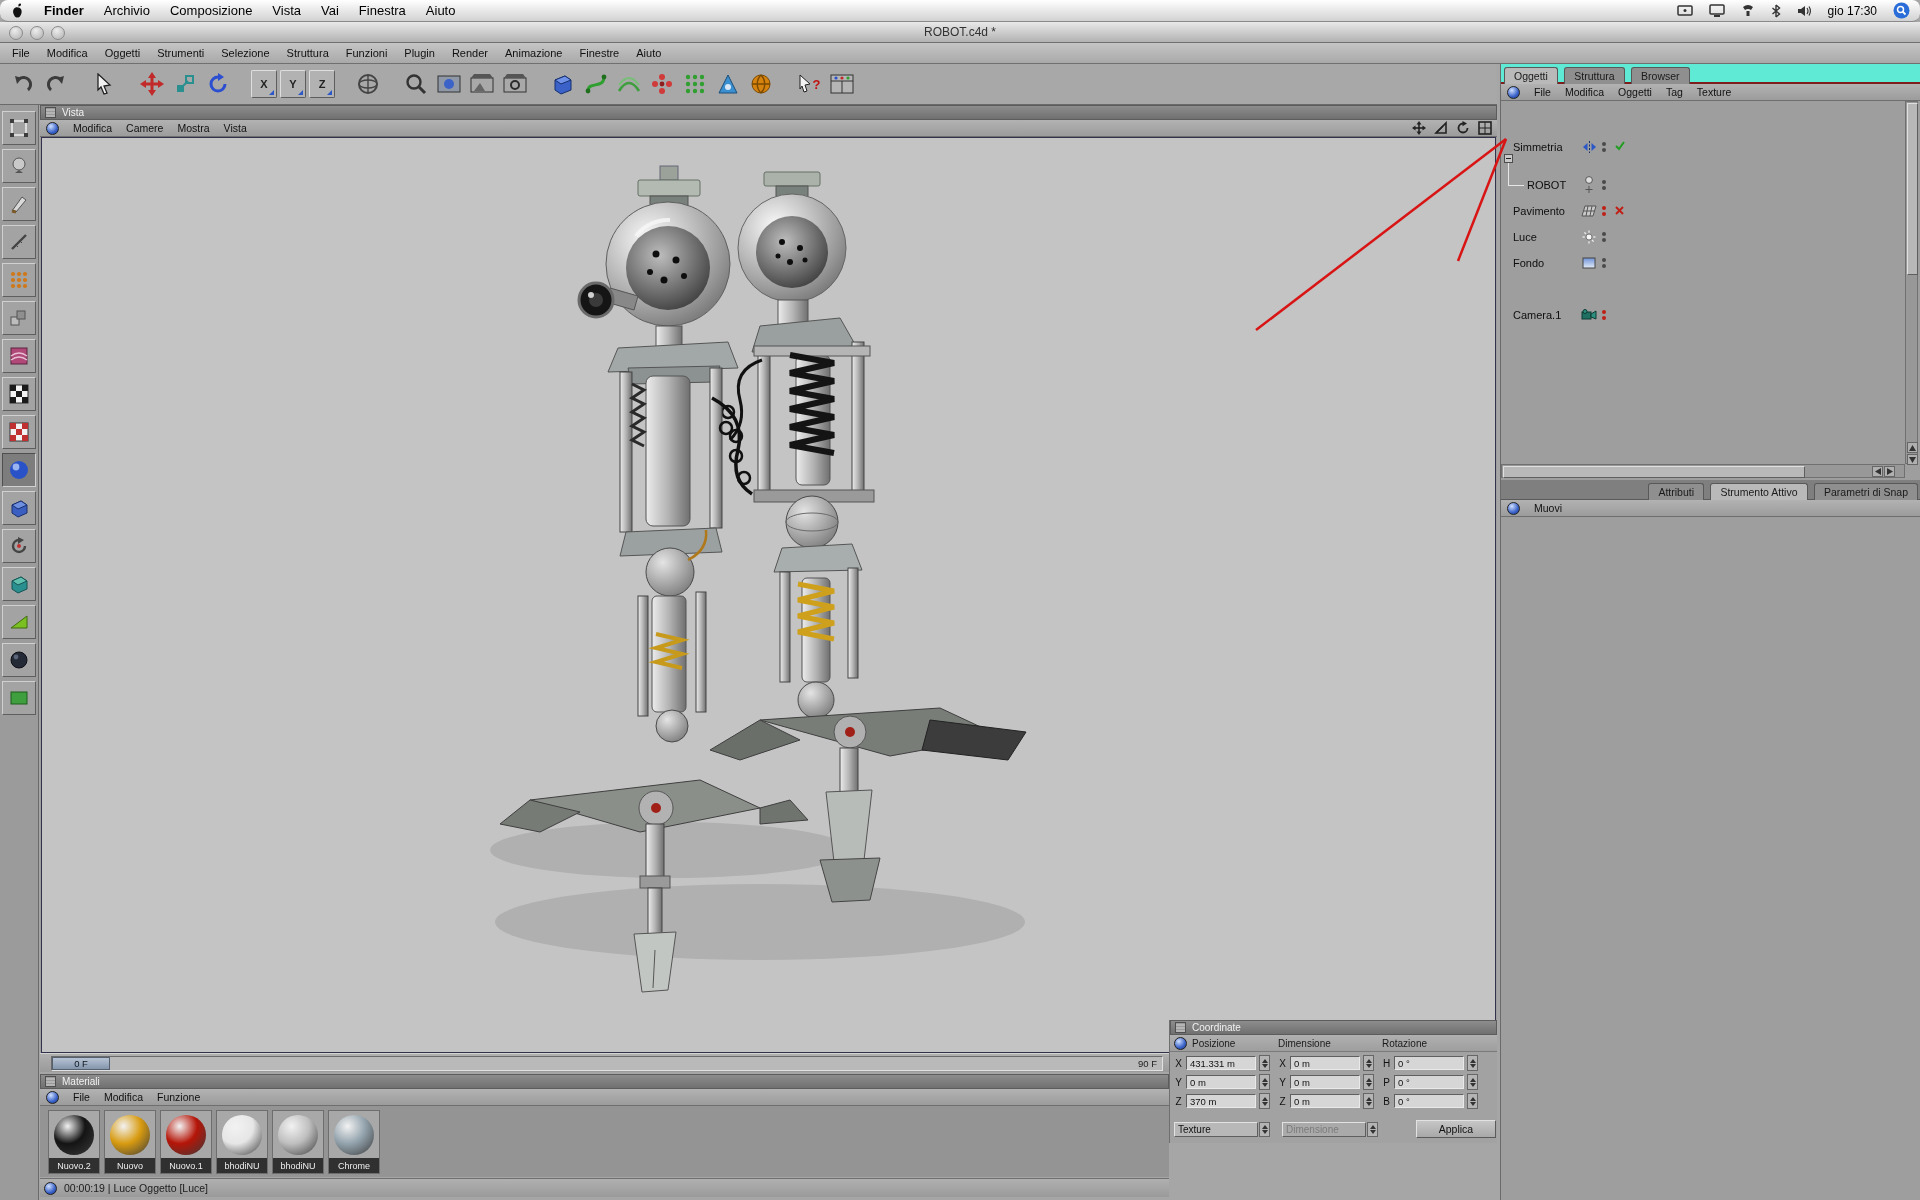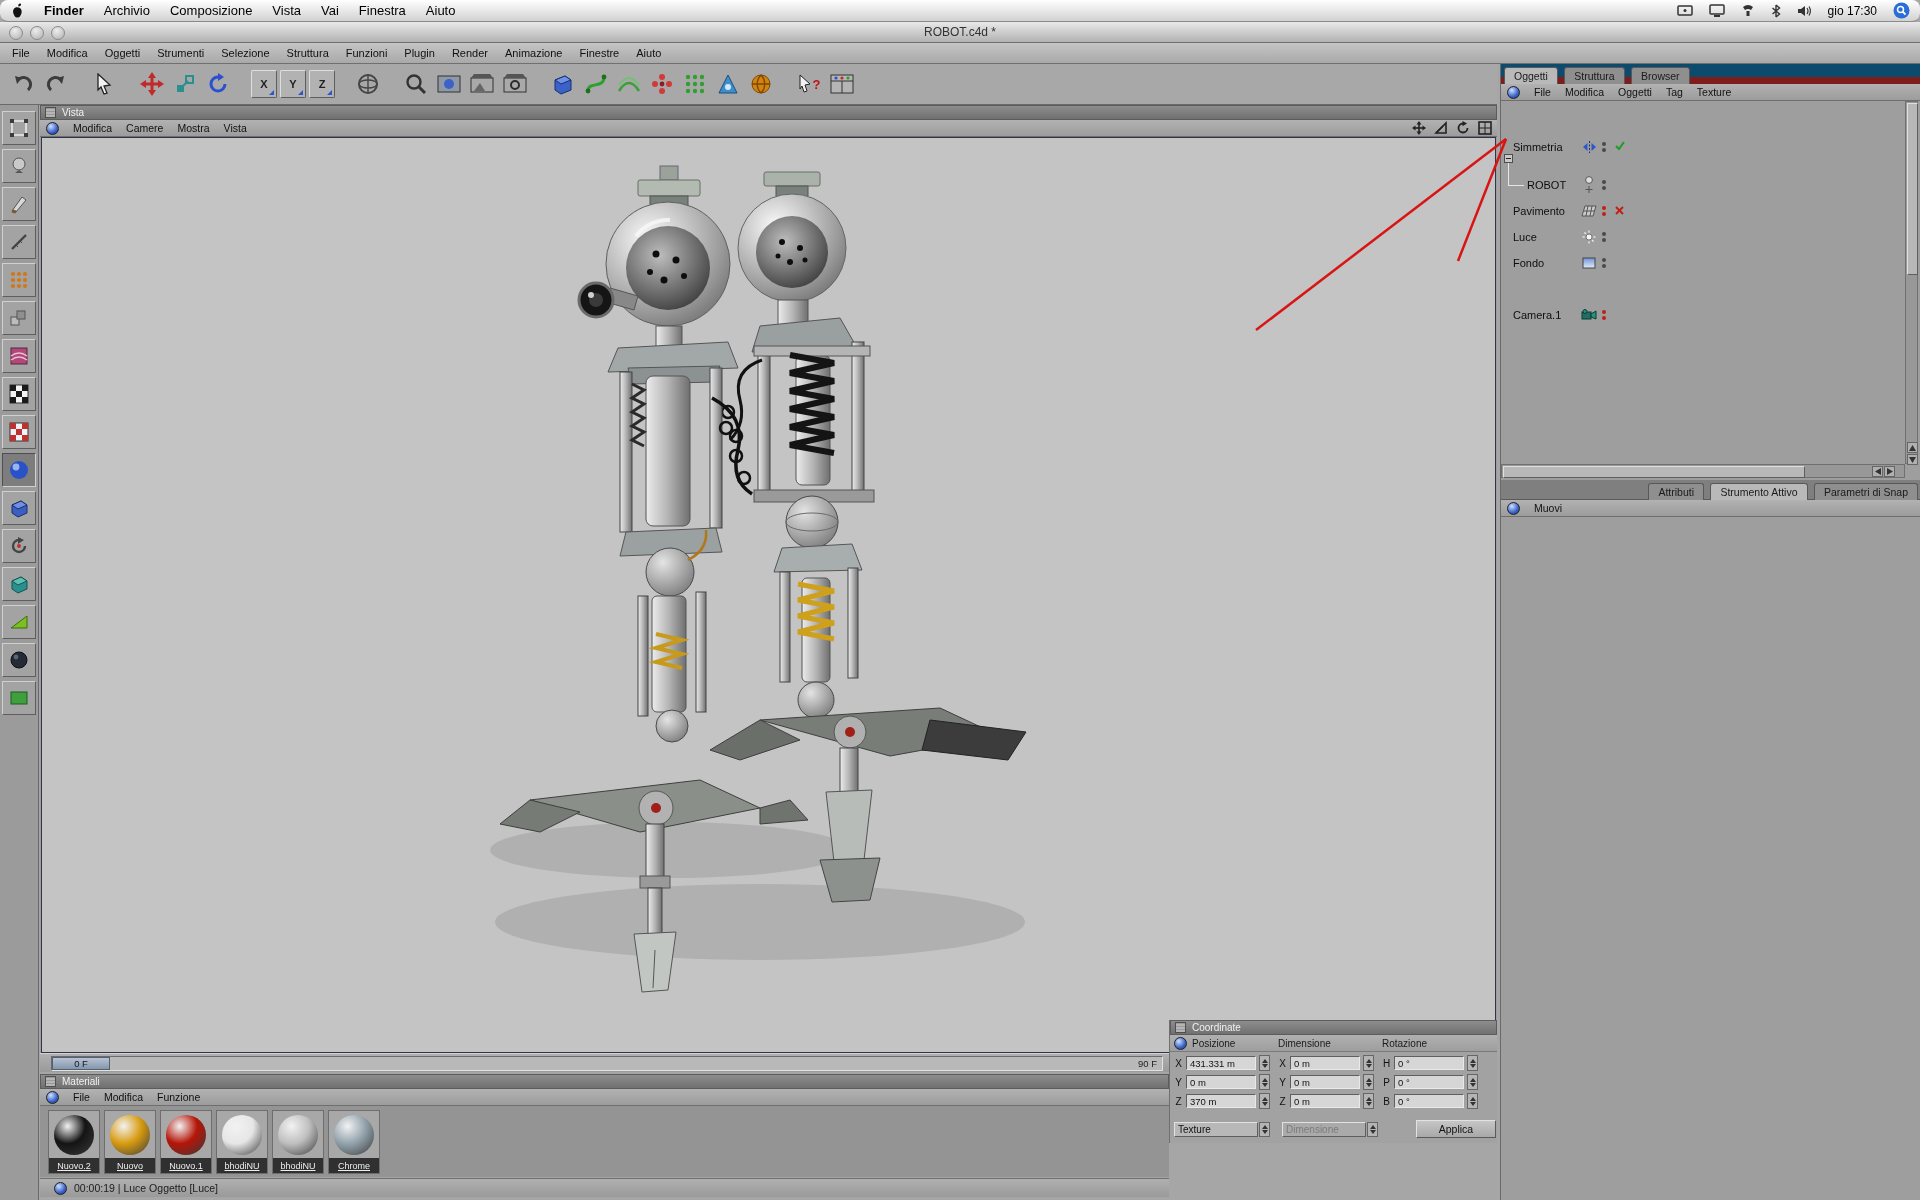--- a/index.html
+++ b/index.html
@@ -69,24 +69,24 @@
     display:flex;align-items:center;justify-content:center;}
   .pband{width:14px;height:14px;background:#b6b6b6;border:1px solid #555;display:flex;align-items:center;justify-content:center;
     font-size:10px;font-weight:bold;color:#222;}
   
   #materiali{position:absolute;left:40px;top:1074px;width:1129px;height:103px;background:#9a9a9a;}
   #matbody{position:absolute;left:0;top:32px;right:0;bottom:0;background:#949494;display:flex;gap:4px;padding:4px 0 0 8px;}
   .mat{width:50px;height:62px;display:flex;flex-direction:column;border:1px solid #6e6e6e;}
   .mat-img{height:48px;background:#a8a8a8;display:flex;align-items:center;justify-content:center;}
   .sphere{width:40px;height:40px;border-radius:50%;
     background:radial-gradient(circle at 34% 28%,rgba(255,255,255,0.85) 0%,var(--c,#888) 45%,rgba(0,0,0,0.65) 100%);}
-  .mat-label{height:15px;background:#303030;color:#eee;font-size:9px;display:flex;align-items:center;justify-content:center;overflow:hidden;text-decoration:underline;}
+  .mat-label{height:15px;background:#303030;color:#eee;font-size:9px;display:flex;align-items:center;justify-content:center;overflow:hidden;}
   
   #statusbar{position:absolute;left:40px;top:1178px;width:1129px;height:19px;background:linear-gradient(#b0b0b0,#9a9a9a);
-    border-top:1px solid #6f6f6f;display:flex;align-items:center;gap:7px;padding:0 14px;font-size:10.5px;color:#1c1c1c;box-sizing:border-box;}
+    border-top:1px solid #6f6f6f;display:flex;align-items:center;gap:7px;padding:0 4px;font-size:10.5px;color:#1c1c1c;box-sizing:border-box;}
   
   #coordpanel{position:absolute;left:1169px;top:1020px;width:328px;height:123px;background:#a2a2a2;border-left:1px solid #6f6f6f;box-sizing:border-box;}
   #coordcols{position:absolute;left:0;top:15px;width:100%;height:16px;display:flex;align-items:center;gap:0;
     font-size:10px;color:#1a1a1a;background:linear-gradient(#b0b0b0,#9e9e9e);border-bottom:1px solid #7a7a7a;}
   .cgroup-h{width:104px;display:flex;align-items:center;gap:5px;padding-left:4px;box-sizing:border-box;}
   .crow{position:absolute;left:0;width:100%;height:18px;display:flex;}
   .cgroup{width:104px;display:flex;align-items:center;gap:3px;padding-left:4px;box-sizing:border-box;}
   .clabel{width:9px;font-size:10px;color:#111;text-align:center;}
   .cfield{width:70px;height:14px;background:#d6d6d6;border:1px solid;border-color:#5f5f5f #e9e9e9 #e9e9e9 #5f5f5f;
     font-size:9.5px;color:#111;display:flex;align-items:center;padding:0 3px;box-sizing:border-box;overflow:hidden;}
@@ -96,21 +96,21 @@
   .stepper .up{border-bottom:4px solid #333;}
   .stepper .dn{border-top:4px solid #333;}
   #coordbottom{position:absolute;left:0;bottom:5px;width:100%;height:18px;display:flex;align-items:center;gap:12px;padding-left:4px;box-sizing:border-box;}
   .popup{width:84px;height:15px;background:#b8b8b8;border:1px solid;border-color:#e2e2e2 #5f5f5f #5f5f5f #e2e2e2;
     font-size:10px;color:#111;display:flex;align-items:center;justify-content:space-between;padding:0 3px;box-sizing:border-box;}
   .popup.disabled{color:#7c7c7c;background:#aaaaaa;}
   .applybtn{width:78px;height:16px;background:linear-gradient(#c6c6c6,#a8a8a8);border:1px solid;border-color:#e2e2e2 #5a5a5a #5a5a5a #e2e2e2;
     font-size:10.5px;color:#111;display:flex;align-items:center;justify-content:center;margin-left:26px;}
   
   #rightpanel{position:absolute;left:1500px;top:64px;width:420px;height:1136px;background:#9e9e9e;border-left:1px solid #6a6a6a;box-sizing:border-box;}
-  #om-tabs{position:absolute;left:0;top:0;width:100%;height:20px;background:#0c4a6e;padding:2px 0 0 3px;box-sizing:border-box;border-bottom:7px solid #7f1d1d;}
+  #om-tabs{position:absolute;left:0;top:0;width:100%;height:20px;background:#5eead4;padding:2px 0 0 3px;box-sizing:border-box;border-bottom:2px solid #7f1d1d;}
   #om-menu{position:absolute;left:0;top:20px;width:100%;}
   #tree{position:absolute;left:0;top:37px;width:404px;height:363px;background:#9e9e9e;}
   .orow{position:absolute;left:0;width:100%;height:24px;display:flex;align-items:center;font-size:11px;color:#0e0e0e;}
   .olabel{margin-left:12px;}
   .orow.d1 .olabel{margin-left:26px;}
   .oicon{position:absolute;left:80px;top:50%;transform:translateY(-50%);width:16px;height:18px;display:flex;align-items:center;justify-content:center;}
   .odots{position:absolute;left:101px;top:50%;transform:translateY(-50%);display:flex;flex-direction:column;gap:2px;}
   .odots i{width:4px;height:4px;border-radius:50%;background:#4a4a4a;}
   .odots.red i{background:#c02016;}
   .ostate{position:absolute;left:114px;top:50%;transform:translateY(-50%);}

